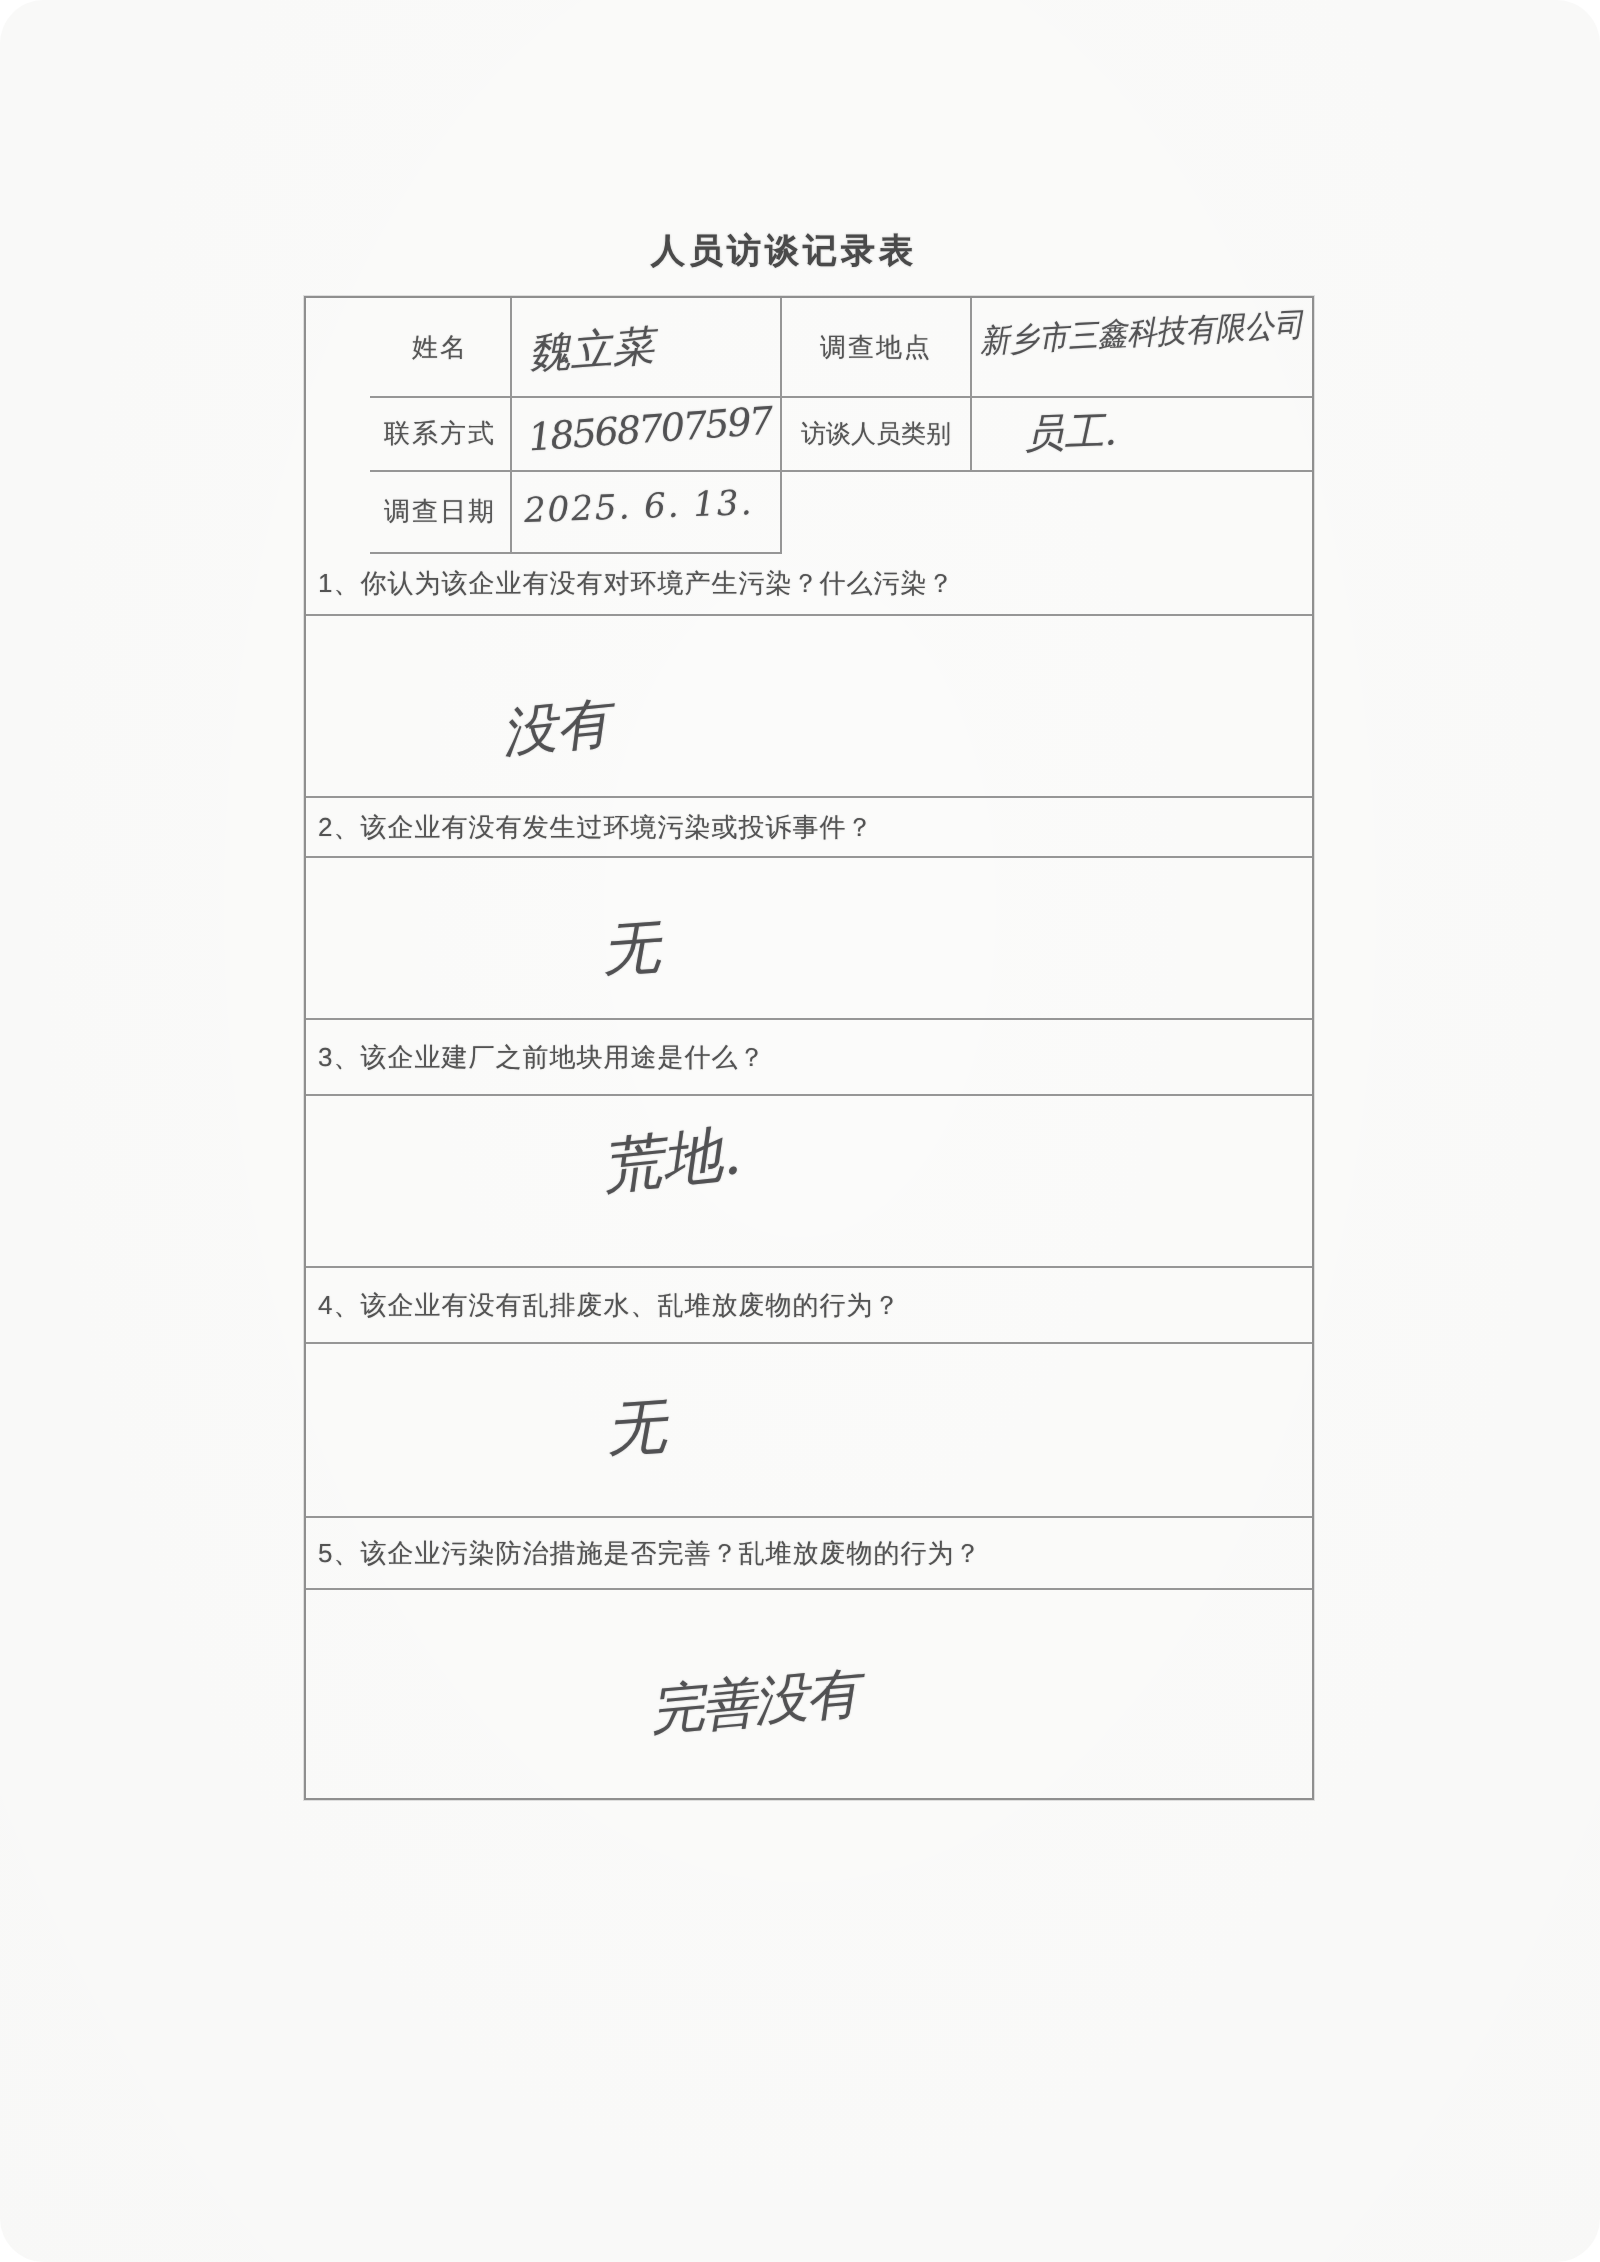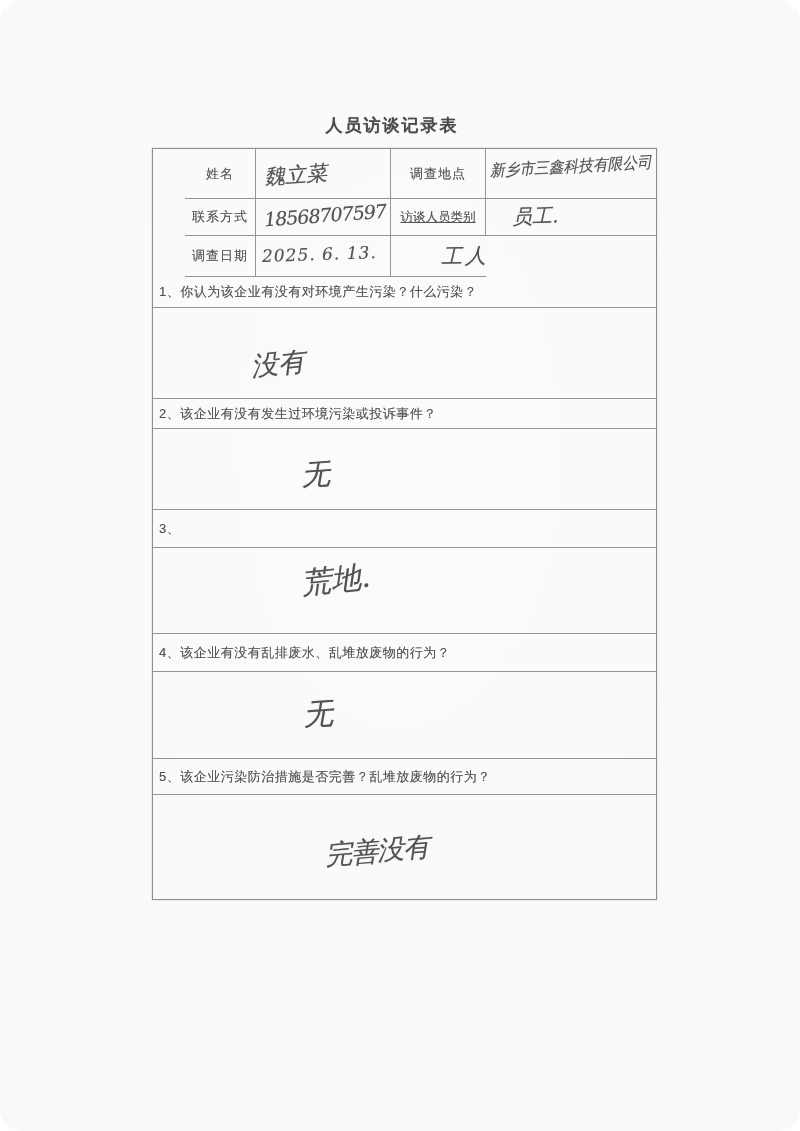--- a/index.html
+++ b/index.html
@@ -50,21 +50,21 @@
   }
   .cell.last-col { border-right: none; }
   .label-cell {
     display: flex; align-items: center; justify-content: center;
     font-size: 13px;
     letter-spacing: 1px;
     color: #555555;
     text-shadow: 0 0 0.6px rgba(90,90,90,.5);
     white-space: nowrap;
   }
-  .label-cell.tight { letter-spacing: 0; font-size: 12.5px; text-decoration: underline; }
+  .label-cell.tight { letter-spacing: 0; font-size: 12.5px; }
   
   .hw {
     font-family: "DejaVu Serif", "Liberation Serif", cursive, serif;
     font-style: italic;
     color: rgba(70,70,72,.88);
     white-space: nowrap;
     display: inline-block;
     text-shadow: 0 0 0.7px rgba(80,80,80,.5);
   }
   .hw-name     { position:absolute; left:8px;  top:12px; font-size:21px; transform: rotate(-4deg); }
@@ -127,23 +127,20 @@
       </div>
       <div class="cell label-cell tight">访谈人员类别</div>
       <div class="cell last-col">
         <span class="hw hw-category">员工.</span>
       </div>
 
       <div class="cell label-cell">调查日期</div>
       <div class="cell">
         <span class="hw hw-date">2025. 6. 13.</span>
       </div>
-      <div class="cell last-col">
-        <span class="hw hw-position">工人</span>
-      </div>
     </div>
 
     <div class="q-block">
       <div class="q-header qh-1">
         <span>1、</span>
         <span>你认为该企业有没有对环境产生污染？什么污染？</span>
       </div>
       <div class="q-answer qa-1">
         <span class="hw ans ans-1">没有</span>
       </div>
@@ -155,20 +152,21 @@
         <span>该企业有没有发生过环境污染或投诉事件？</span>
       </div>
       <div class="q-answer qa-2">
         <span class="hw ans ans-2">无</span>
       </div>
     </div>
 
     <div class="q-block">
       <div class="q-header qh-3">
         <span>3、</span>
+        <span>该企业建厂之前地块用途是什么？</span>
       </div>
       <div class="q-answer qa-3">
         <span class="hw ans ans-3">荒地.</span>
       </div>
     </div>
 
     <div class="q-block">
       <div class="q-header qh-4">
         <span>4、</span>
         <span>该企业有没有乱排废水、乱堆放废物的行为？</span>

